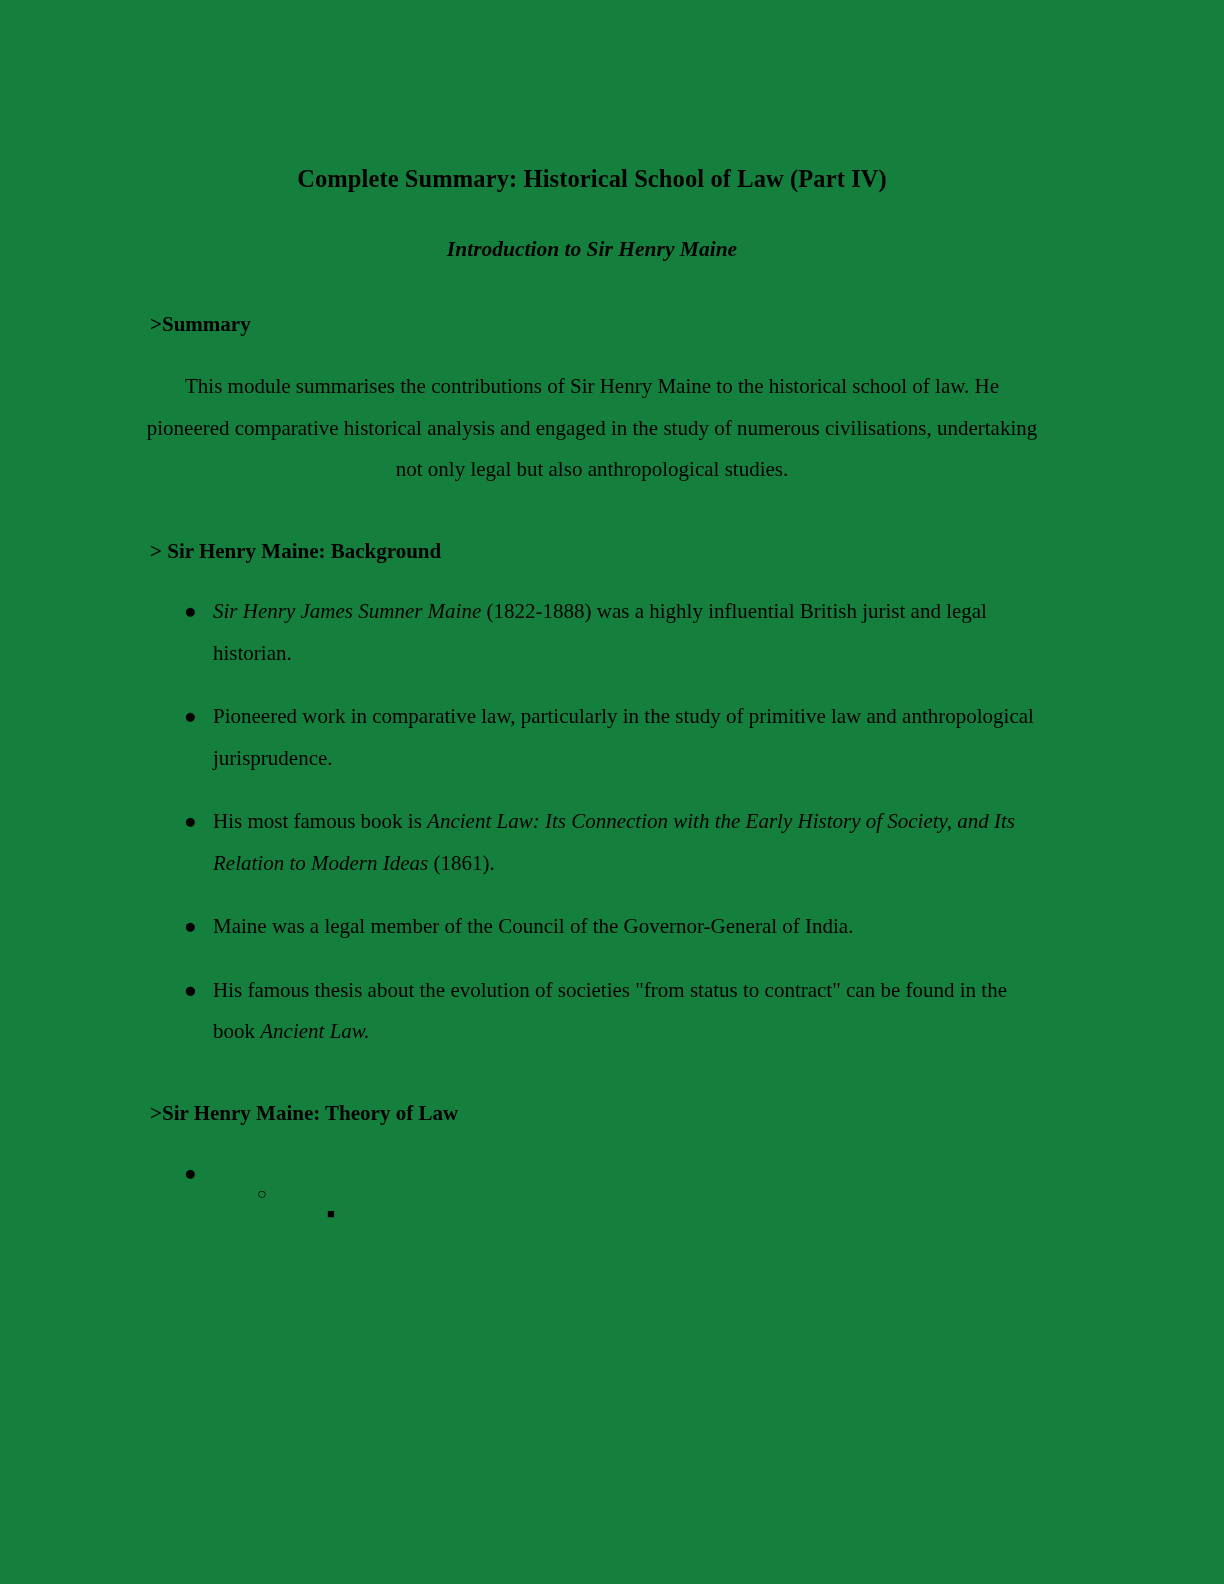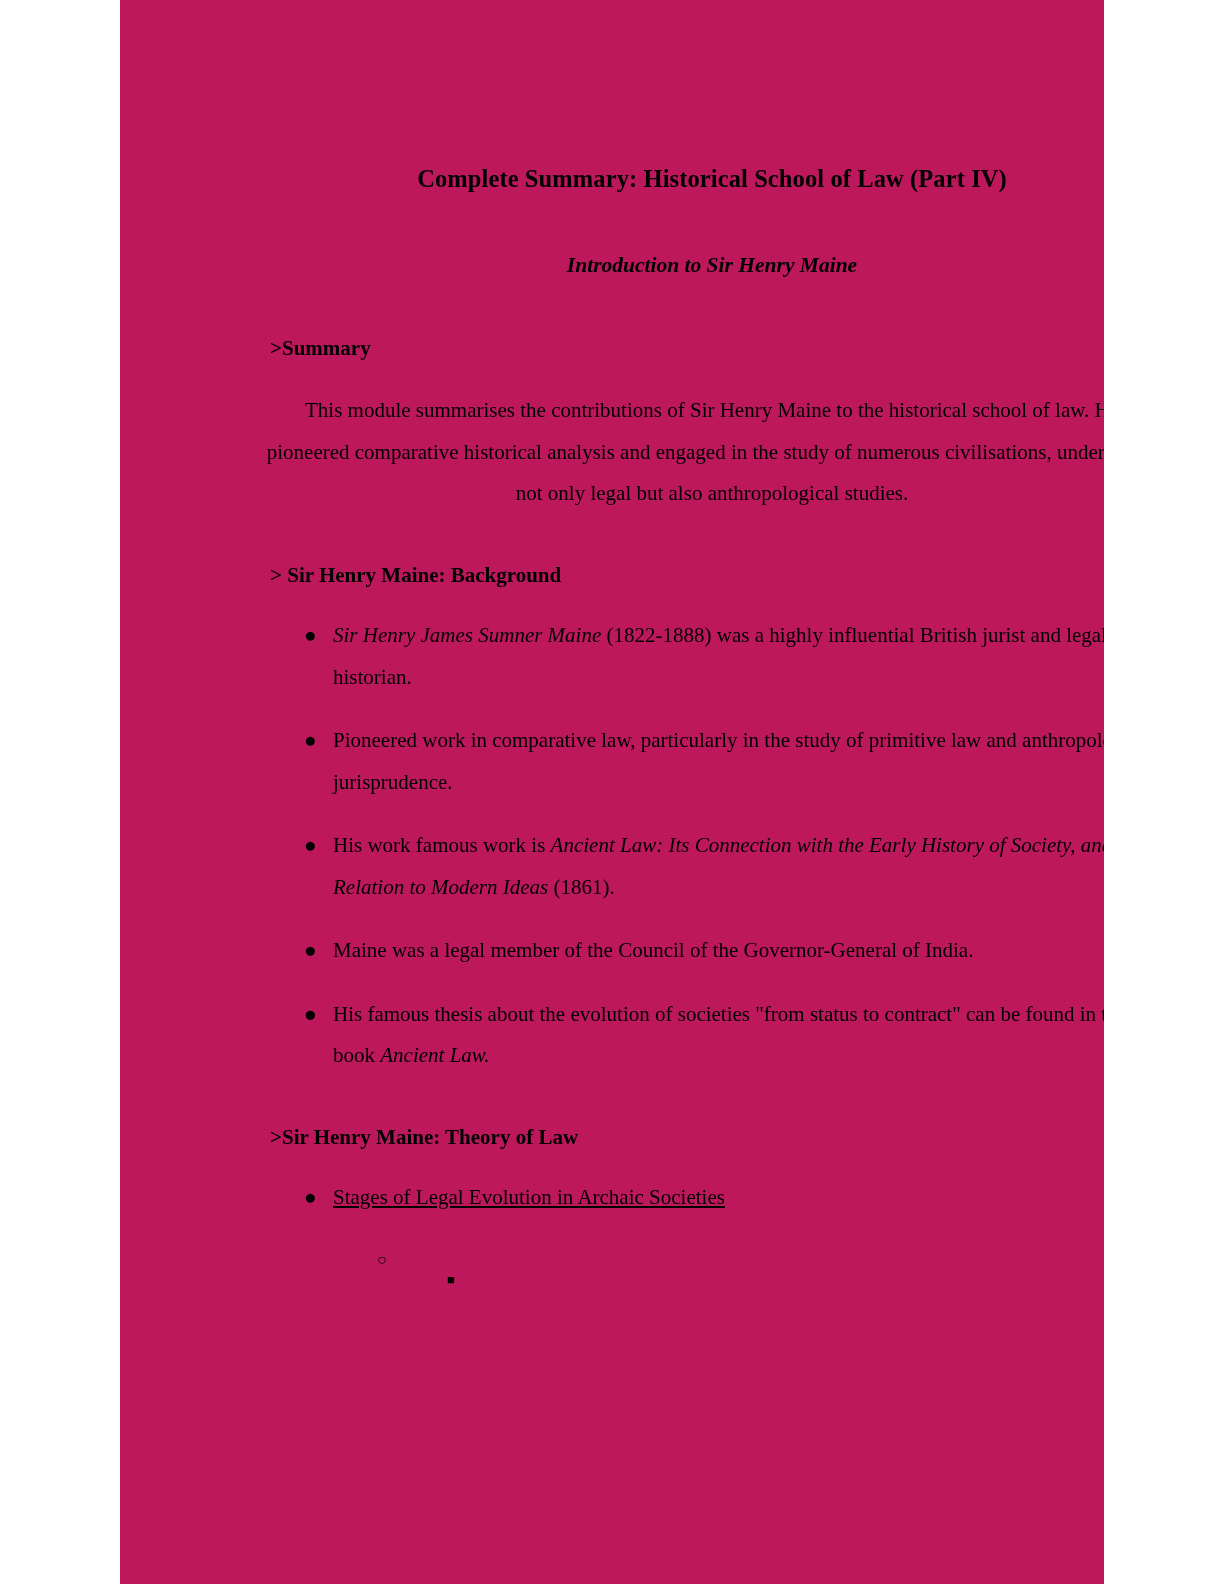--- a/index.html
+++ b/index.html
@@ -2,23 +2,23 @@
 <html><head>
 <meta charset="utf-8">
 <style>
   html, body {
     margin: 0;
     padding: 0;
     background: #ffffff;
   }
   .page {
     position: relative;
-    width: 984px;
+    width: 1224px;
     height: 1584px;
-    background: #be185d;
+    background: #15803d;
     margin: 0 auto;
     overflow: hidden;
     font-family: "Liberation Serif", "DejaVu Serif", serif;
     color: #000000;
   }
   .content {
     position: absolute;
     left: 142px;
     top: 0;
     width: 900px;
@@ -33,21 +33,21 @@
     margin: 0;
     padding-top: 162px;
     letter-spacing: 0.1px;
   }
   .doc-subtitle {
     font-size: 21.5px;
     font-weight: bold;
     font-style: italic;
     text-align: center;
     line-height: 1.35;
-    margin: 16px;
+    margin: 0;
     padding-top: 40px;
   }
 
   
   .section-heading {
     font-size: 21px;
     font-weight: bold;
     line-height: 1.35;
     margin: 8px;
     padding-top: 38px;
@@ -156,21 +156,21 @@
         <span class="it">Sir Henry James Sumner Maine</span><span> (1822-1888) was a highly influential British jurist and legal historian.</span>
       </li>
 
       <li>
         <span class="bullet-disc">●</span>
         <span>Pioneered work in comparative law, particularly in the study of primitive law and anthropological jurisprudence.</span>
       </li>
 
       <li>
         <span class="bullet-disc">●</span>
-        <span>His work famous work is </span><span class="it">Ancient Law: Its Connection with the Early History of Society, and Its Relation to Modern Ideas</span><span> (1861).</span>
+        <span>His most famous book is </span><span class="it">Ancient Law: Its Connection with the Early History of Society, and Its Relation to Modern Ideas</span><span> (1861).</span>
       </li>
 
       <li>
         <span class="bullet-disc">●</span>
         <span>Maine was a legal member of the Council of the Governor-General of India.</span>
       </li>
 
       <li>
         <span class="bullet-disc">●</span>
       </li>
@@ -180,21 +180,20 @@
         <span>His famous thesis about the evolution of societies "from status to contract" can be found in the book </span><span class="it">Ancient Law.</span><span></span>
       </li>
 
     </ul>
 
     <div class="section-heading">&gt;Sir Henry Maine: Theory of Law</div>
 
     <ul class="lvl1">
       <li>
         <span class="bullet-disc">●</span>
-        <span class="ul-text">Stages of Legal Evolution in Archaic Societies</span>
 
         <ul class="lvl2">
           <li>
             <span class="bullet-circle">○</span>
 
             <ul class="lvl3">
               <li>
                 <span class="bullet-square">■</span>
               </li>
             </ul>

